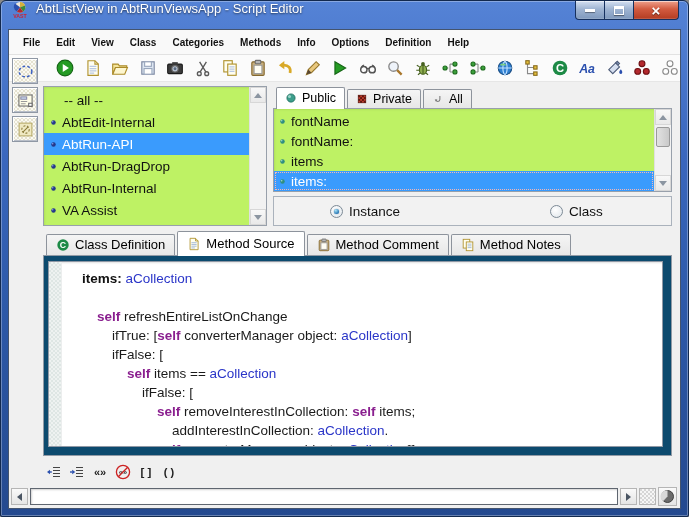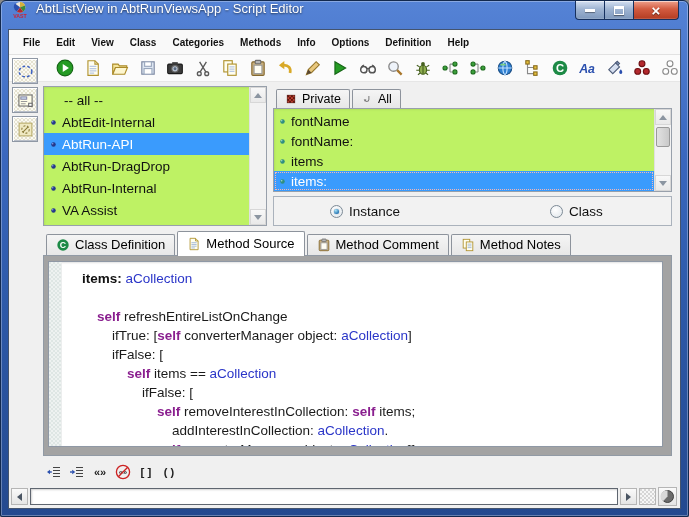--- a/index.html
+++ b/index.html
@@ -73,21 +73,21 @@
 
   .scope-box{height:30px;border:1px solid #aab2bc;background:#f2f2f2;display:flex;align-items:center;margin-top:4px;flex:0 0 auto;}
   .scope-item{display:flex;align-items:center;gap:6px;font-size:13.5px;color:#111;}
   .scope-item:first-child{margin-left:56px;text-align:right;}
   .scope-item:nth-child(2){margin-left:150px;}
   .radio{width:13px;height:13px;border-radius:50%;border:1px solid #7d8a96;background:radial-gradient(circle at 40% 35%,#fff,#dfe5ea);position:relative;flex:0 0 auto;}
   .radio.sel::after{content:"";position:absolute;left:3px;top:3px;width:5px;height:5px;border-radius:50%;
       background:radial-gradient(circle at 35% 30%,#a8e4f8,#1f6fb0 75%);box-shadow:0 0 1px #14507e;}
 
   
-  .editor-group{flex:1;border:1px solid #919aa5;background:#a3a3a3;display:flex;flex-direction:column;min-height:0;}
+  .editor-group{flex:1;border:1px solid #919aa5;background:#0c4a6e;display:flex;flex-direction:column;min-height:0;}
   .code-box{flex:1;margin:5px 8px 8px 4px;background:#fff;border:1px solid #8f98a5;
             box-shadow:inset 1px 1px 2px rgba(0,0,0,.12);display:flex;min-height:0;}
   .gutter{width:13px;flex:0 0 auto;background-image:repeating-conic-gradient(#eef2f1 0 25%, #dee6e4 0 50%);background-size:4px 4px;border-right:1px solid #eceeee;}
   .code{flex:1;padding:7px 4px 4px 20px;font-size:13.5px;line-height:19px;white-space:pre;overflow:hidden;color:#1a1a1a;}
   .seg-head{font-weight:bold;color:#111;}
   .seg-self{font-weight:bold;color:var(--selfc,#8a1f8f);}
   .seg-arg{color:var(--argc,#2a35c8);}
   .seg-plain{color:#1a1a1a;}
 
   
@@ -447,20 +447,29 @@
                 </div>
               <div class="vtrack"></div>
               <div class="sbv">
                   <span class="tri tri-down"></span>
                 </div>
             </div>
           </div>
 
           <div class="methods-panel">
             <div class="tabs sm" id="mtabs">
+                <div class="tab active">
+                  <span class="icn">
+                    <svg width="12" height="12" viewBox="0 0 16 16">
+                      <circle cx="8" cy="8" r="5.5" fill="#3d9e8c" stroke="#1f6b5c"></circle>
+                      <circle cx="6" cy="6" r="2" fill="#aee0d6" opacity="0.85"></circle>
+                    </svg>
+                  </span>
+                  <span class="tlabel">Public</span>
+                </div>
                 <div class="tab">
                   <span class="icn">
                     <svg width="12" height="12" viewBox="0 0 16 16">
                       <rect x="3" y="3" width="10" height="10" fill="#c0392b" stroke="#5e1a10"></rect>
                       <rect x="3" y="3" width="2.5" height="2.5" fill="#5e1a10"></rect>
                       <rect x="8" y="3" width="2.5" height="2.5" fill="#5e1a10"></rect>
                       <rect x="5.5" y="5.5" width="2.5" height="2.5" fill="#5e1a10"></rect>
                       <rect x="10.5" y="5.5" width="2.5" height="2.5" fill="#5e1a10"></rect>
                       <rect x="3" y="8" width="2.5" height="2.5" fill="#5e1a10"></rect>
                       <rect x="8" y="8" width="2.5" height="2.5" fill="#5e1a10"></rect>

